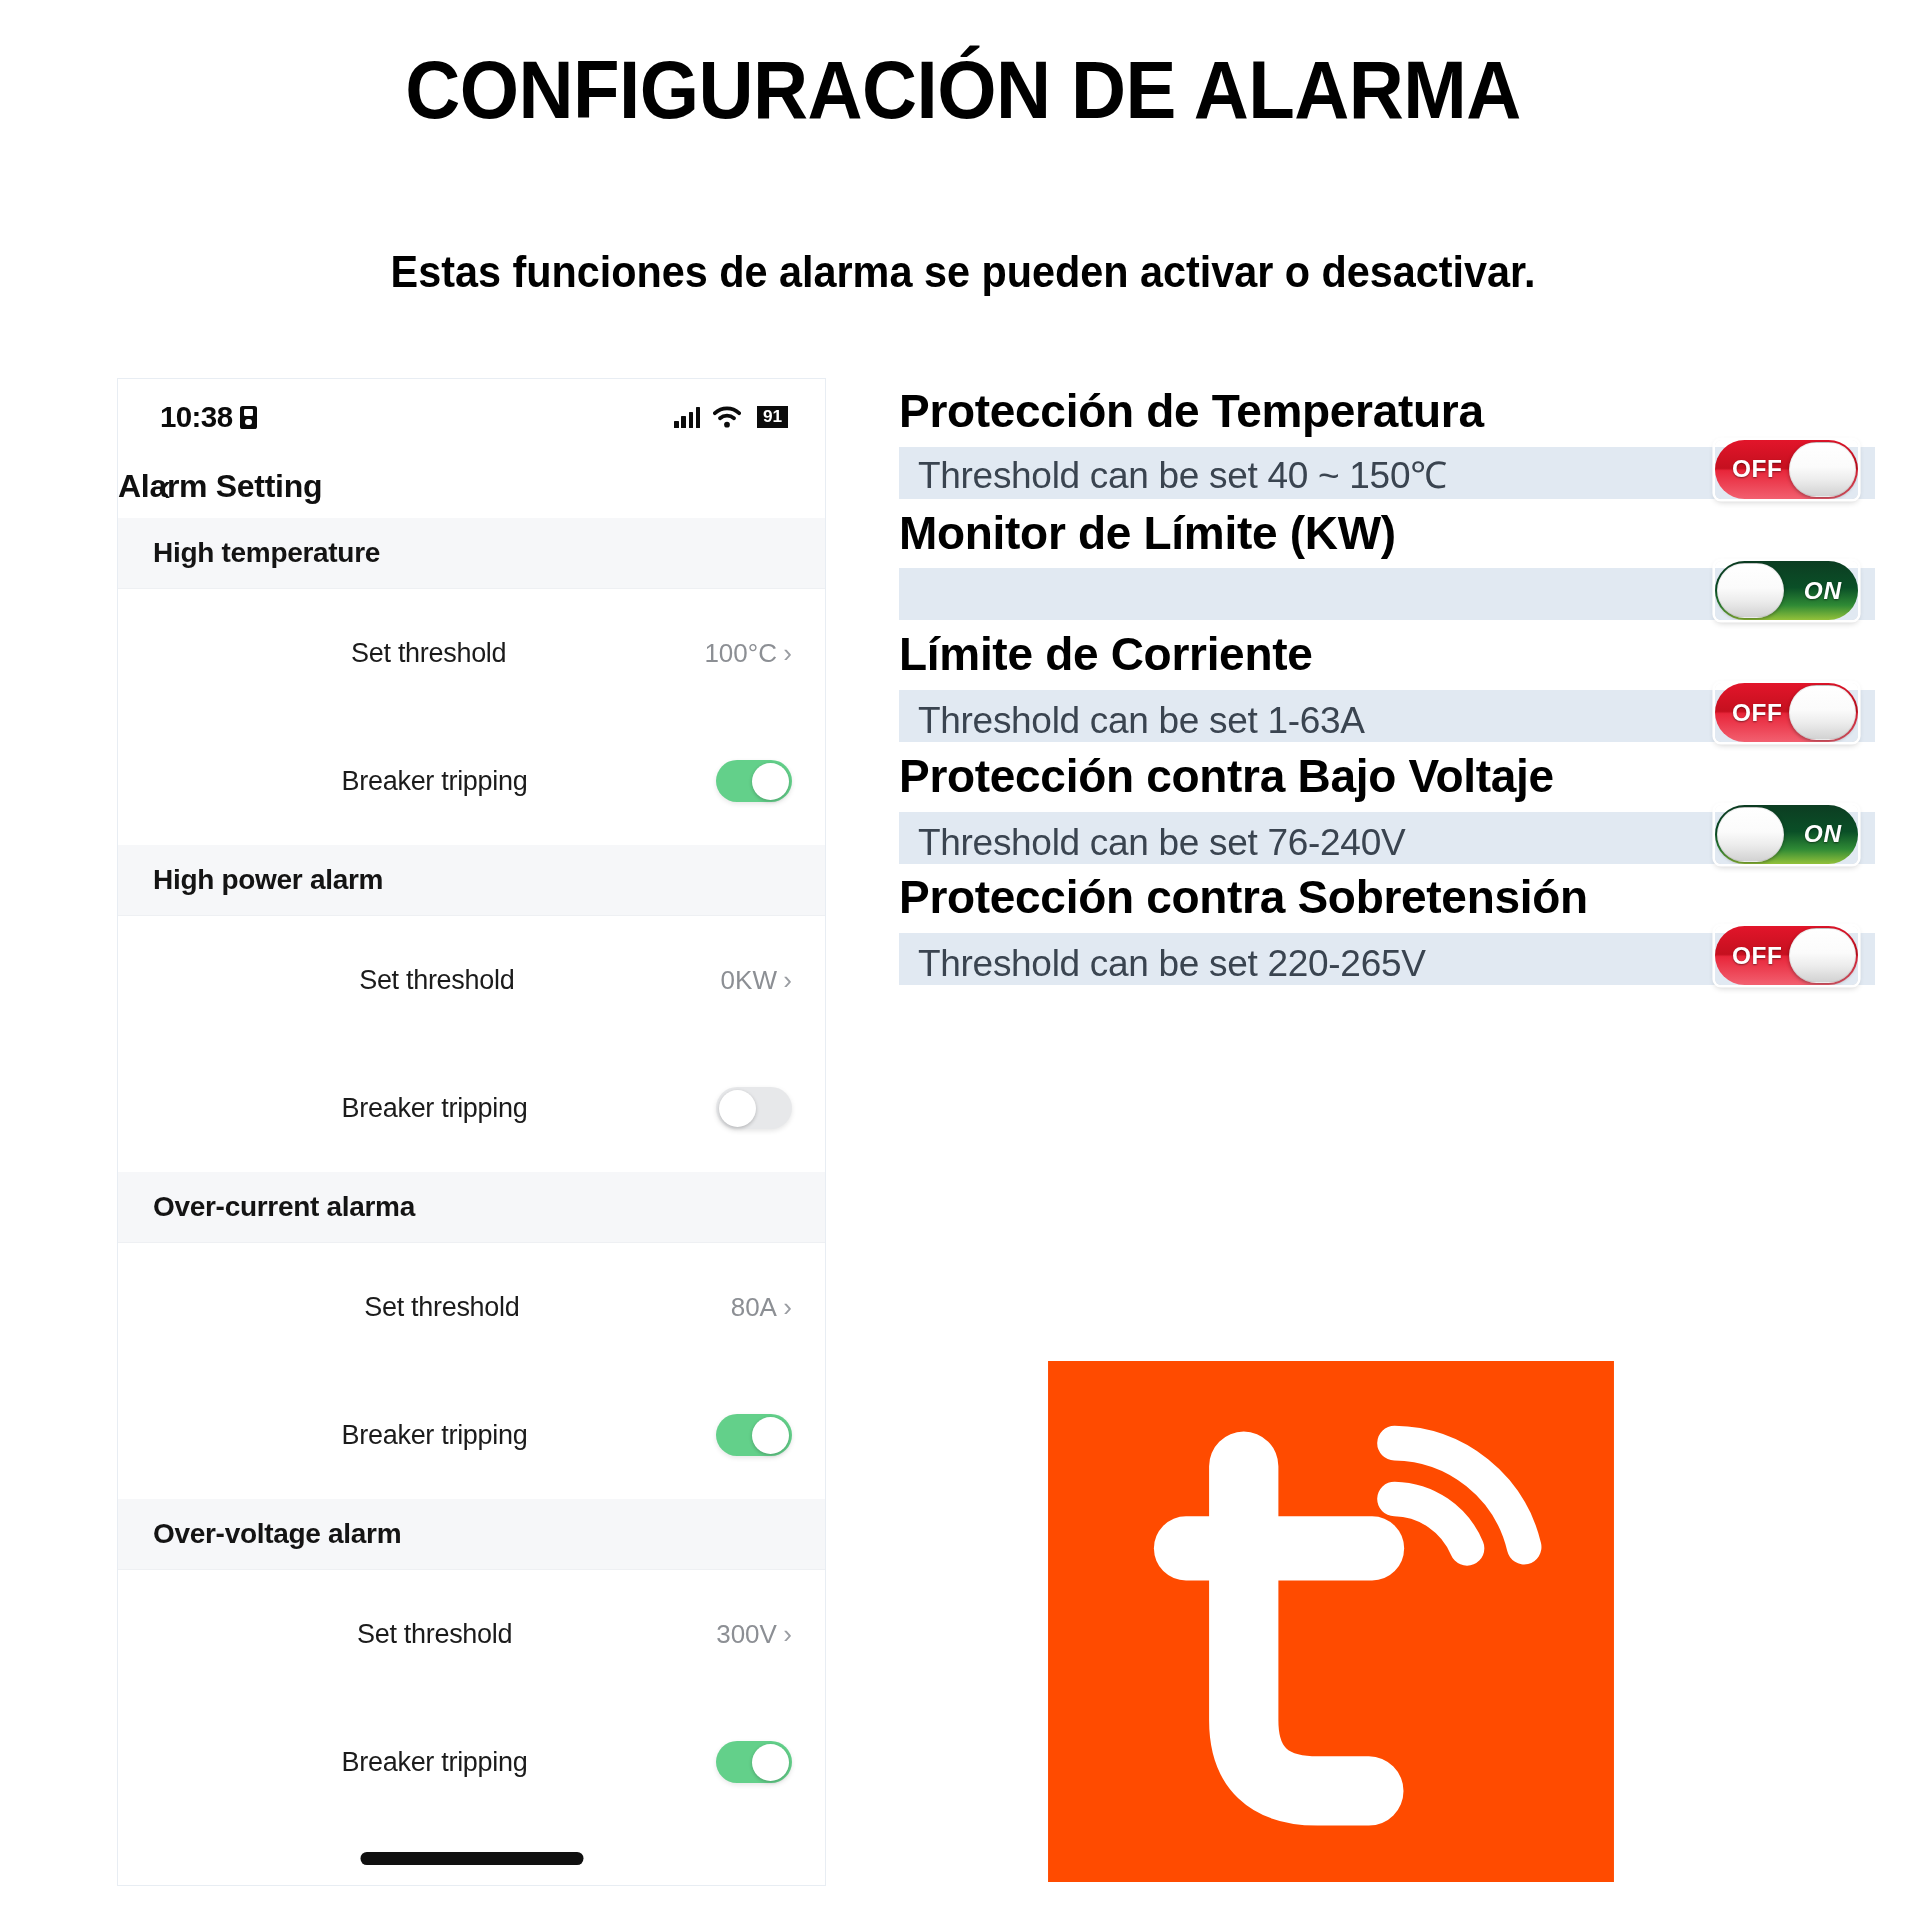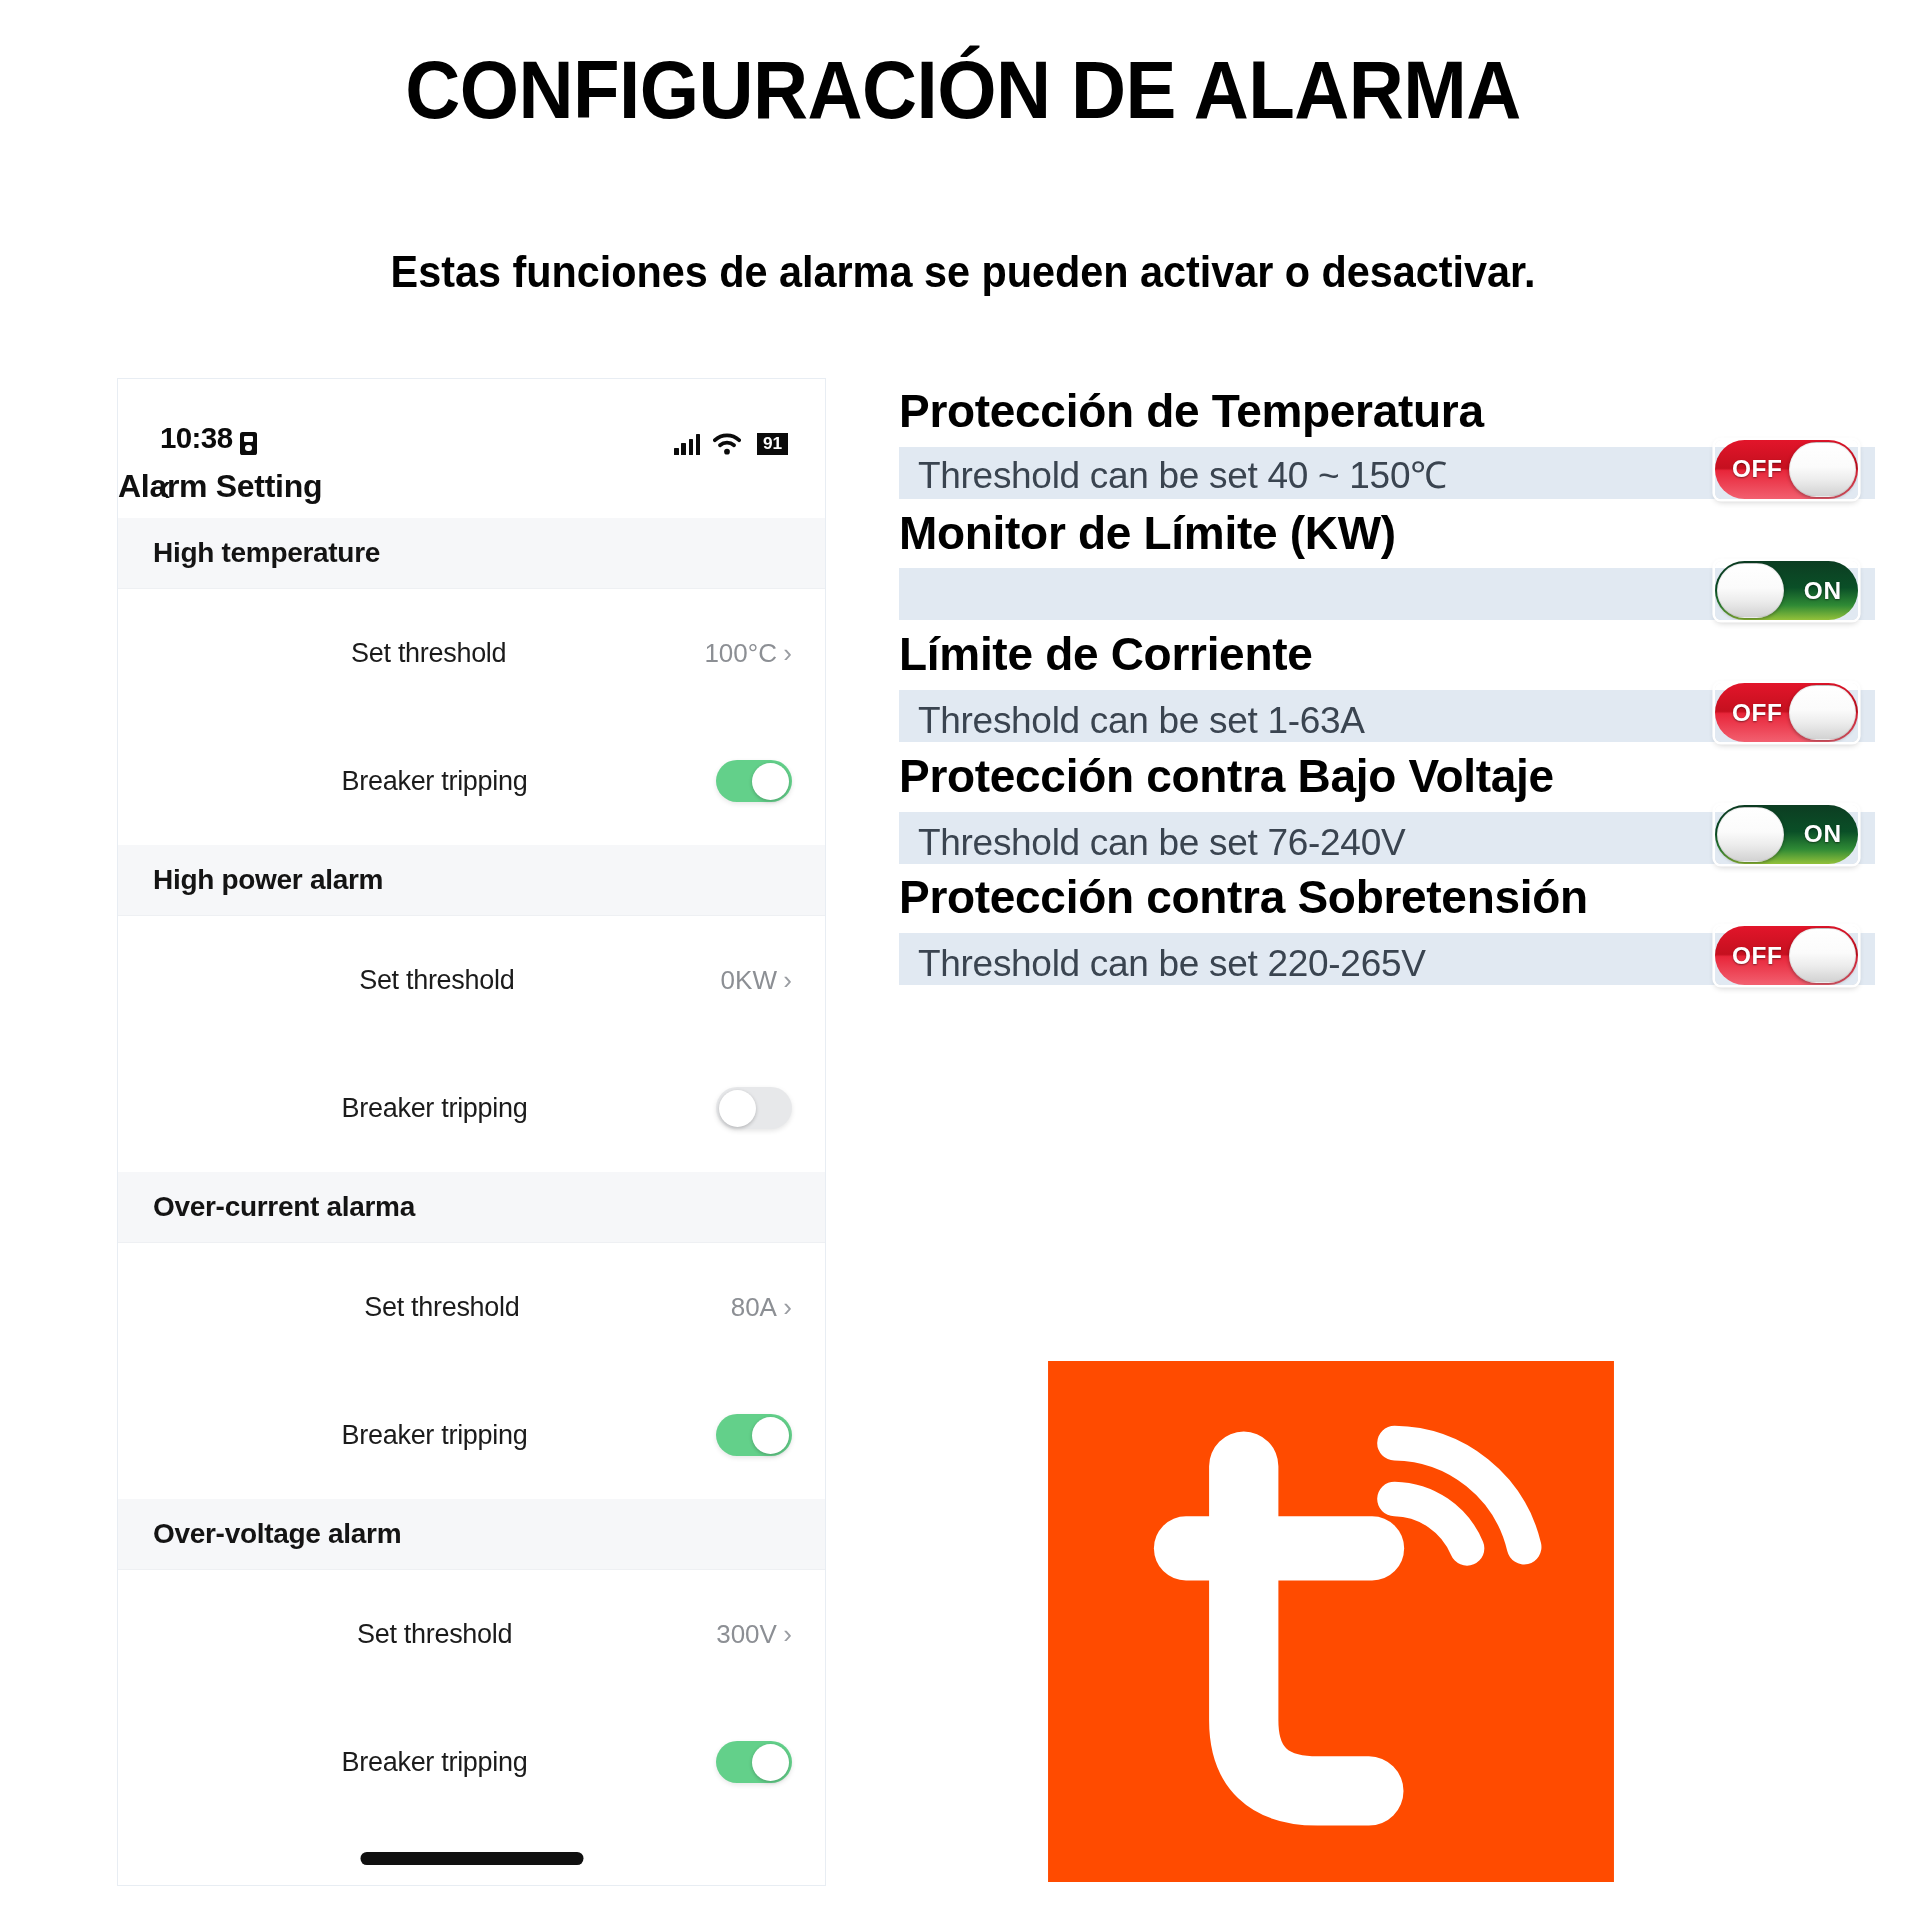--- a/index.html
+++ b/index.html
@@ -45,21 +45,21 @@
     position: absolute;
     left: 117px; top: 378px;
     width: 709px; height: 1508px;
     background: #ffffff;
     border: 1.3px solid #e8edf3;
     box-sizing: border-box;
     overflow: hidden;
   }
   .statusbar {
     height: 76px;
-    display: flex; align-items: flex-end;
+    display: flex; align-items: center;
     padding: 0 37px 0 42px;
     box-sizing: border-box;
   }
   .sb-time {
     font-size: 29.5px; font-weight: bold; color: #0b0b0b;
     letter-spacing: -0.6px;
     font-family: "Liberation Sans Narrow", "Liberation Sans", sans-serif;
   }
   .sb-badge {
     width: 16.7px; height: 23px; margin-left: 7.7px;
@@ -213,21 +213,21 @@
     background: linear-gradient(#0c3d22 0%, #0a4f27 45%, #2f8a35 75%, #93c13a 100%);
   }
   .sk-switch .sk-label {
     position:absolute; top:50%; transform:translateY(-50%);
     color:#fff; font-weight:bold; font-size:24.4px;
     font-family:"Liberation Sans Narrow","Liberation Sans",sans-serif;
     letter-spacing:0.6px;
     text-shadow: 0 1.3px 1.9px rgba(0,0,0,.45);
   }
   .sk-switch.off .sk-label { left: 16.7px; }
-  .sk-switch.on  .sk-label { right: 16.7px; }
+  .sk-switch.on  .sk-label { right: 16.7px; font-style: italic; }
   .sk-switch .sk-knob {
     position:absolute; top:1.9px; width:67px; height:55px;
     border-radius:28px;
     background: linear-gradient(#ffffff 0%, #fbfbfb 45%, #ececec 70%, #d2d2d2 100%);
     box-shadow: 0 1.3px 3.9px rgba(0,0,0,.35);
     border:0.6px solid rgba(0,0,0,.08);
     box-sizing:border-box;
   }
   .sk-switch.off .sk-knob { right: 1.9px; }
   .sk-switch.on  .sk-knob { left: 1.9px; }

